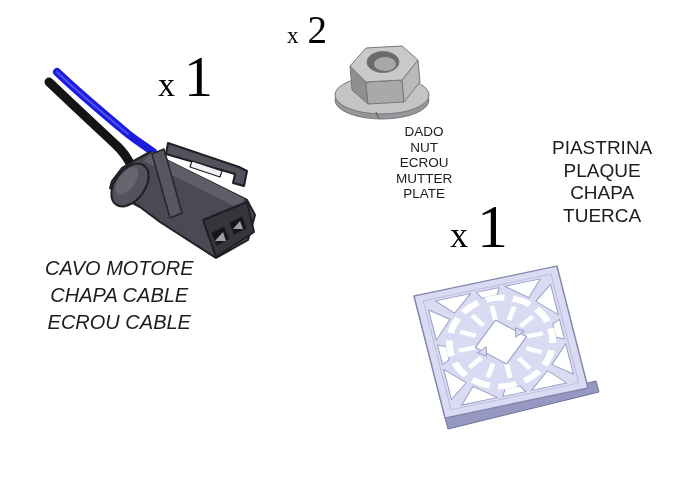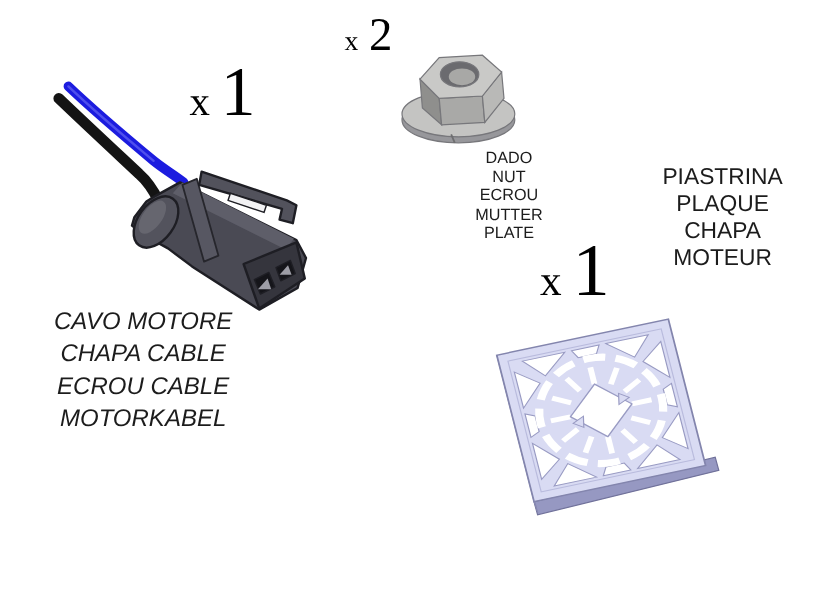--- a/index.html
+++ b/index.html
@@ -65,21 +65,20 @@
 
   <div class="qty" id="qty-cable">
     <span class="qx">x</span>
     <span class="qn">1</span>
   </div>
 
   <div class="part-label" id="label-cable">
     <div>CAVO MOTORE</div>
     <div>CHAPA CABLE</div>
     <div>ECROU CABLE</div>
-    <div>MOTORKABEL</div>
   </div>
 
   <svg class="illus" style="left:330px;top:40px" width="110" height="90" viewBox="0 0 110 90">
     <g stroke="#77777b" stroke-width="1">
 
       <ellipse cx="52" cy="60" rx="47" ry="19" fill="#97979b"></ellipse>
       <ellipse cx="52" cy="55" rx="47" ry="19" fill="#c4c4c2"></ellipse>
       <path d="M46,72 L49,79" stroke="#6e6e70" stroke-width="1.5"></path>
 
       <path d="M20,26 L36,42 L38,64 L22,50 Z" fill="#8f8f8d"></path>
@@ -142,16 +141,16 @@
 
   <div class="qty" id="qty-plate">
     <span class="qx">x</span>
     <span class="qn">1</span>
   </div>
 
   <div class="part-label" id="label-plate">
     <div>PIASTRINA</div>
     <div>PLAQUE</div>
     <div>CHAPA</div>
-    <div>MOTEUR</div>
+    <div>TUERCA</div>
   </div>
 
 </div>
 
 </body></html>

